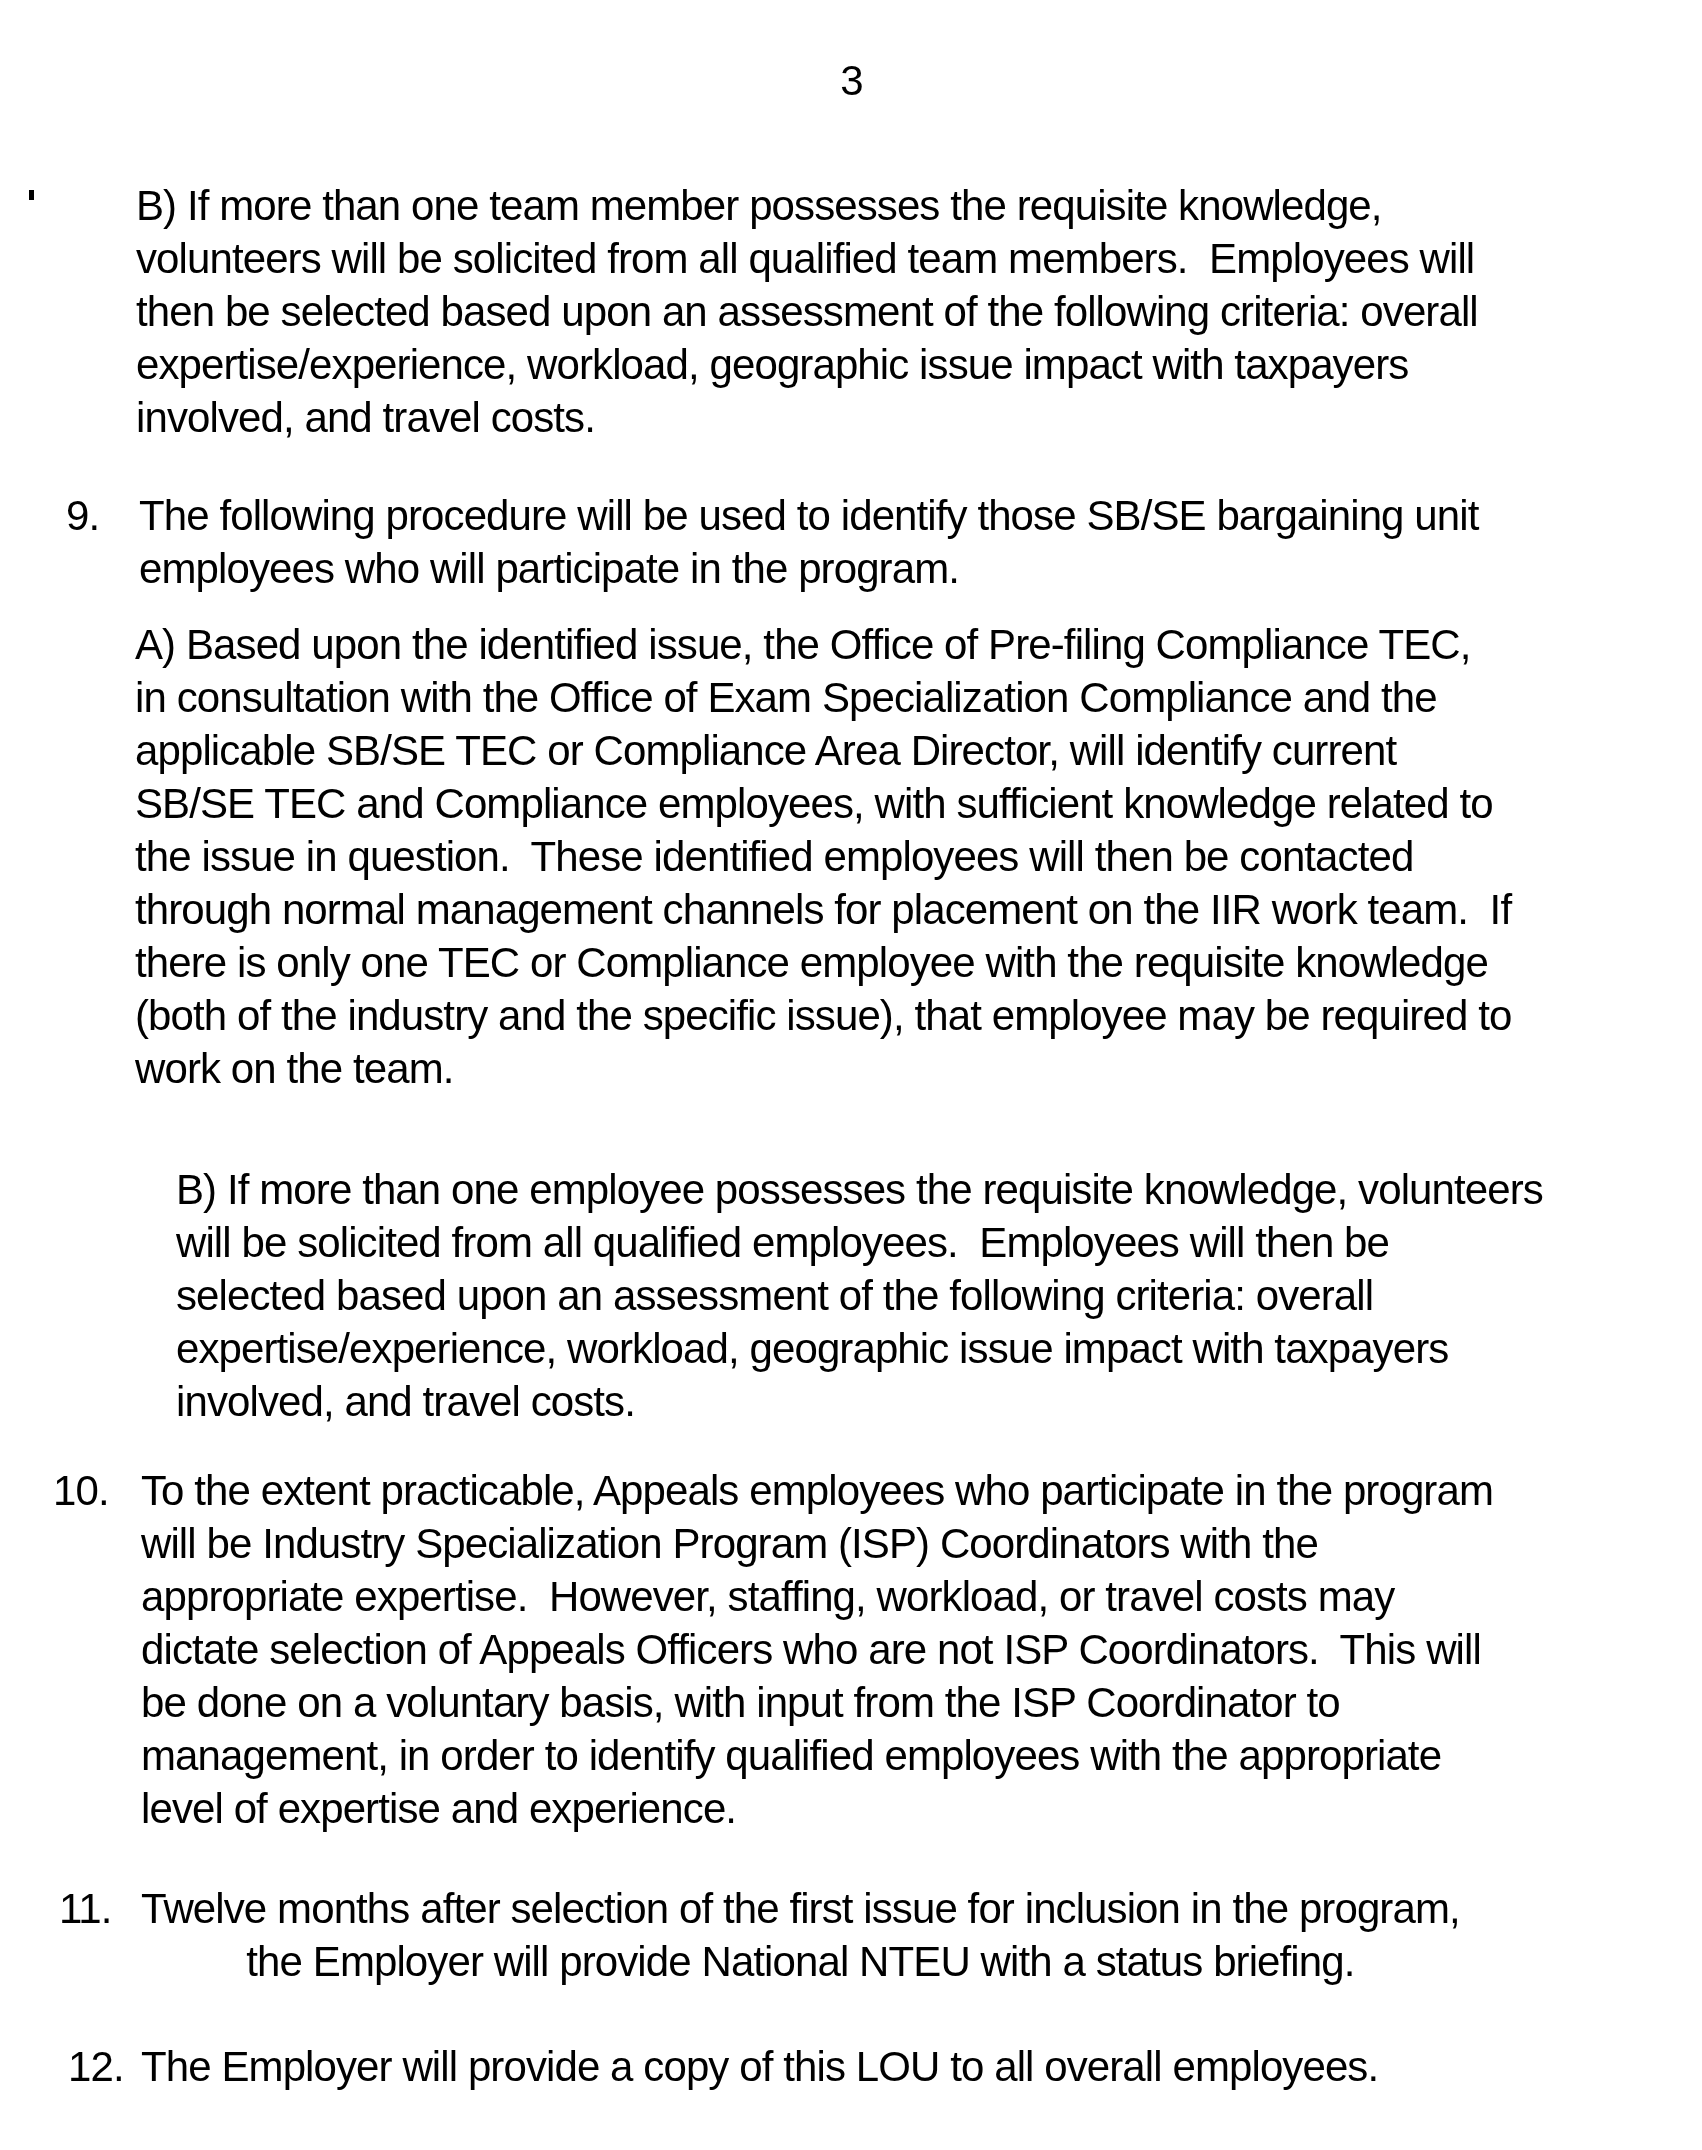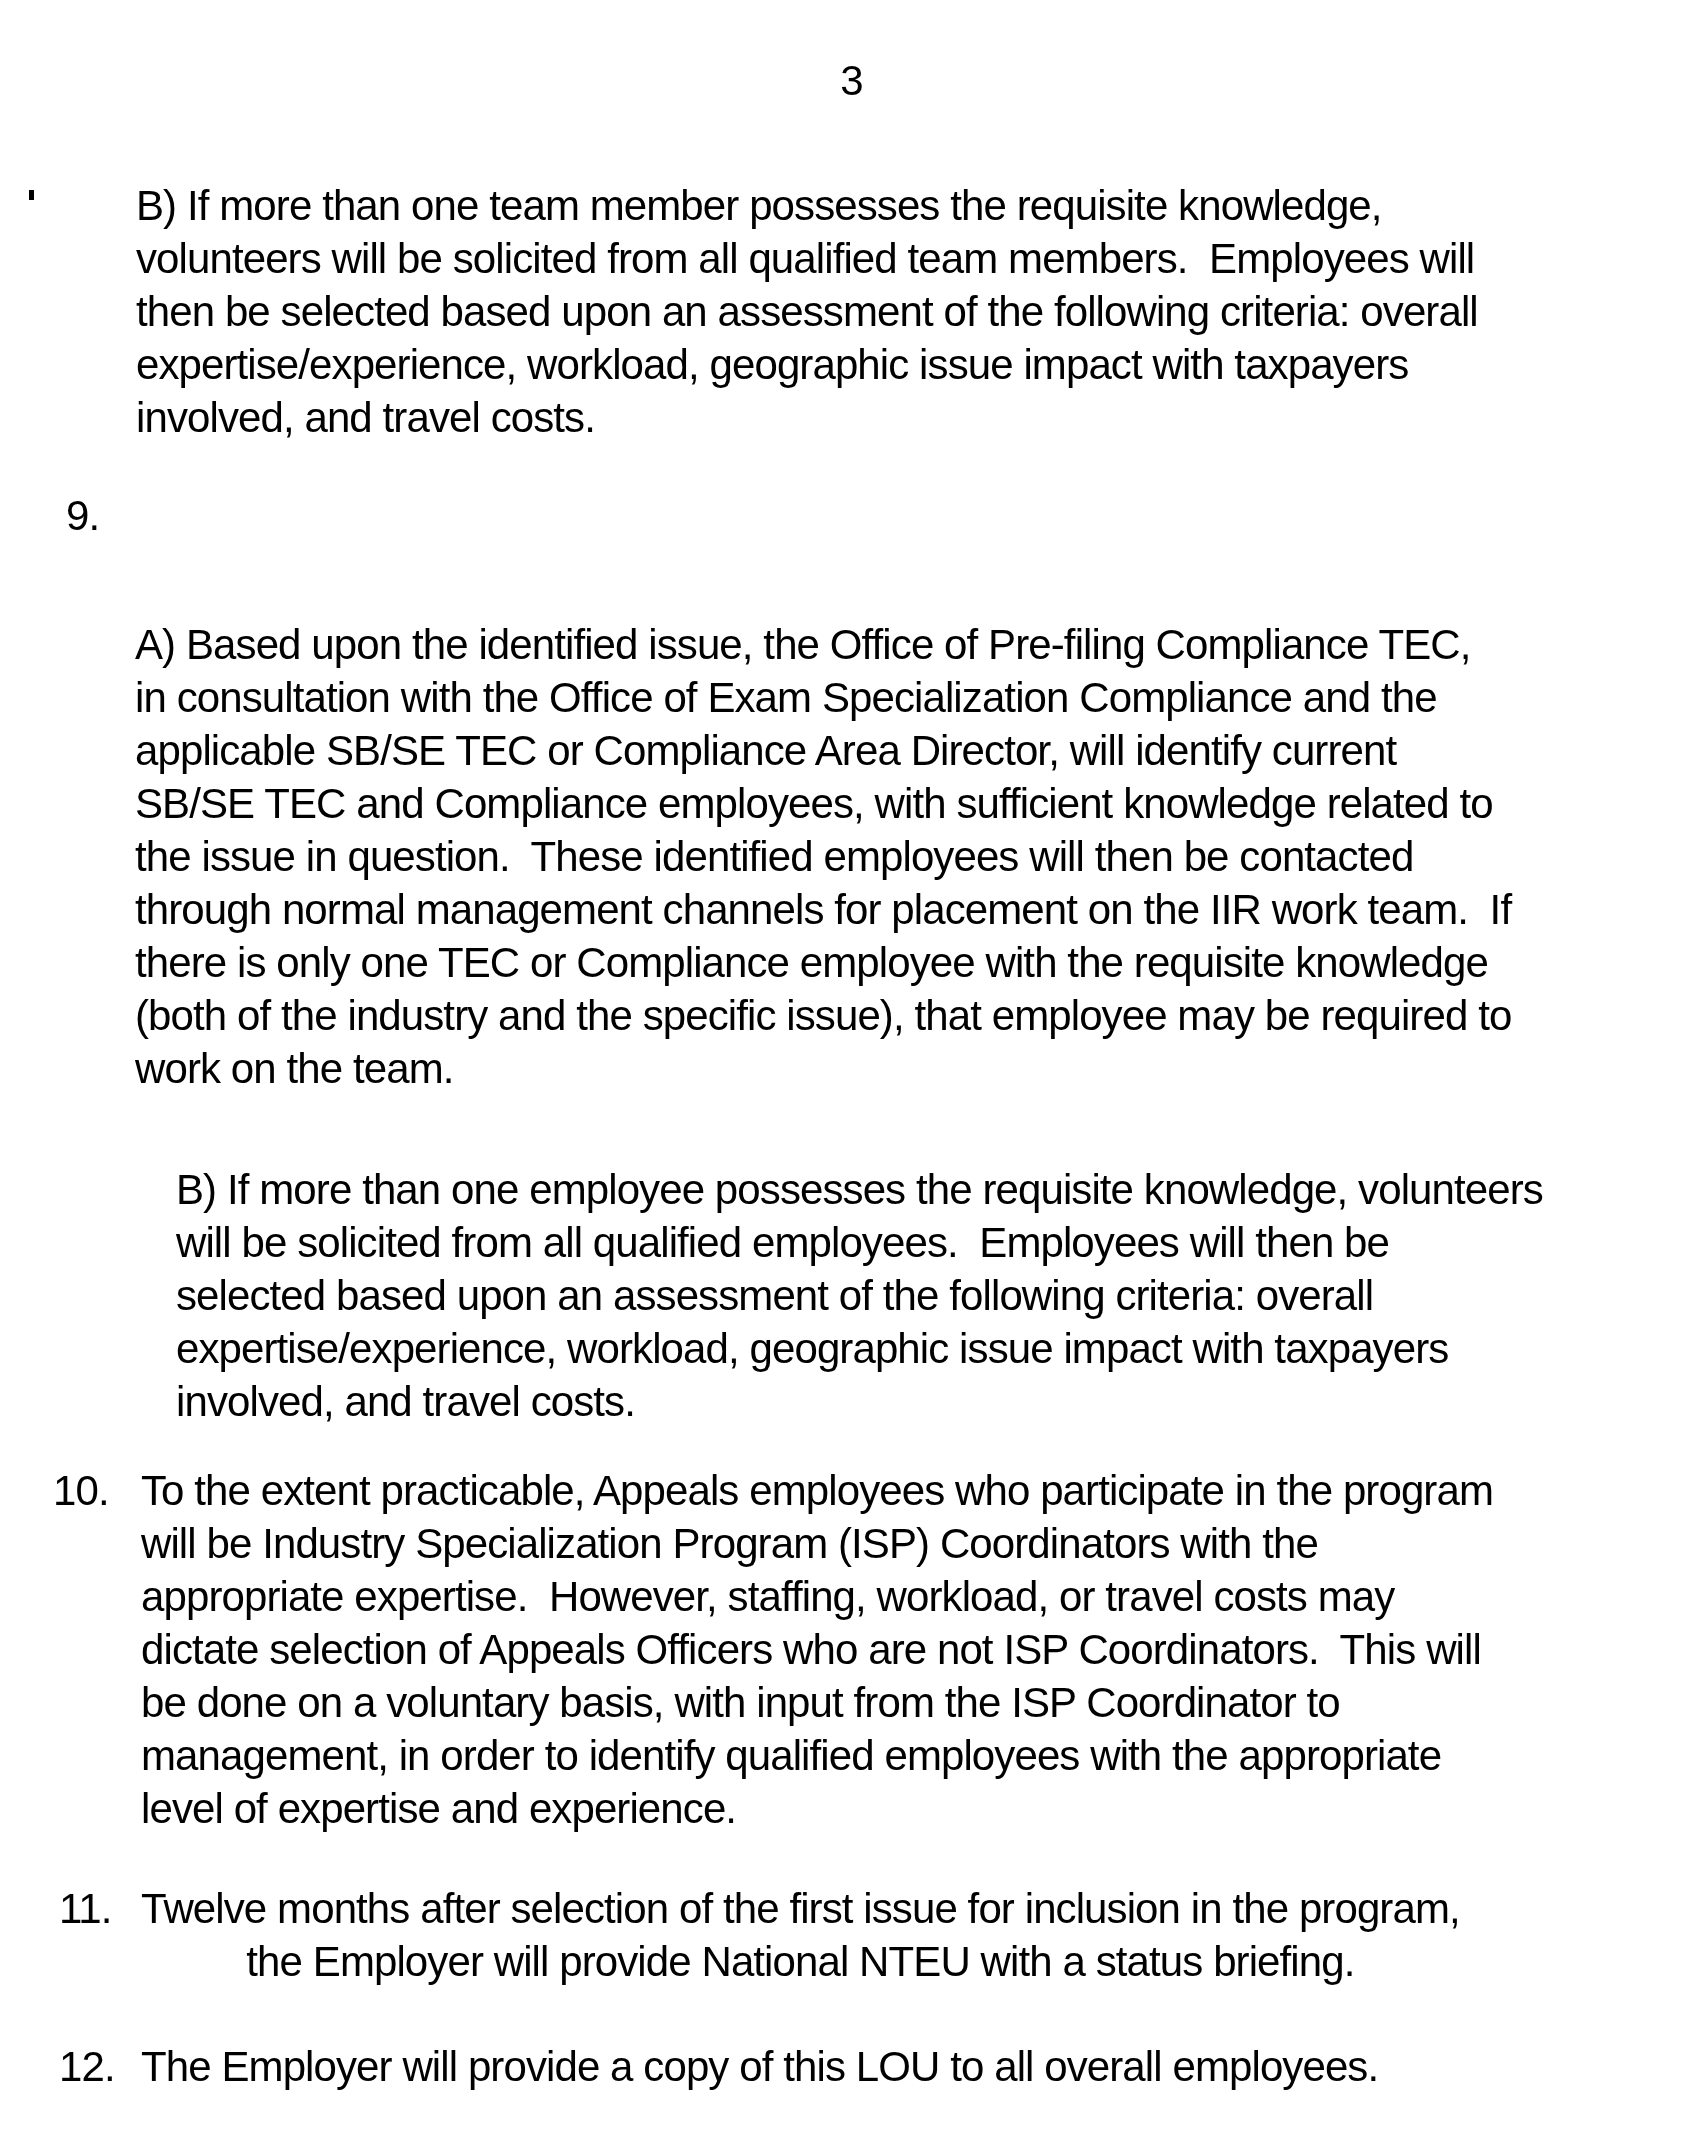--- a/index.html
+++ b/index.html
@@ -38,21 +38,21 @@
   
   .pos-orphan   { top: 179px;  left: 136px; }
   .pos-i9n      { top: 489px;  left: 66px; }
   .pos-i9t      { top: 489px;  left: 139px; }
   .pos-a        { top: 618px; left: 135px; }
   .pos-b        { top: 1163px; left: 134px; margin-left: 42px; }
   .pos-i10n     { top: 1464px; left: 53px;  }
   .pos-i10t     { top: 1464px; left: 141px; }
   .pos-i11n     { top: 1882px; left: 59px;  }
   .pos-i11t     { top: 1882px; left: 141px; text-align: center; }
-  .pos-i12n     { top: 2040px; left: 59px;  }
+  .pos-i12n     { top: 2040px; left: 68px;  }
   .pos-i12t     { top: 2040px; left: 141px; }
   .artifact-dot {
     position: absolute;
     top: 190px;
     left: 28.5px;
     width: 5px;
     height: 10px;
     background: #000;
   }
 </style>
@@ -65,20 +65,22 @@
 
   <div class="artifact-dot"></div>
 
   <div class="block pos-orphan">B) If more than one team member possesses the requisite knowledge,
 volunteers will be solicited from all qualified team members.  Employees will
 then be selected based upon an assessment of the following criteria: overall
 expertise/experience, workload, geographic issue impact with taxpayers
 involved, and travel costs.</div>
 
   <div class="item-num pos-i9n">9.</div>
+  <div class="block pos-i9t">The following procedure will be used to identify those SB/SE bargaining unit
+employees who will participate in the program.</div>
 
   <div class="block pos-a">A) Based upon the identified issue, the Office of Pre-filing Compliance TEC,
 in consultation with the Office of Exam Specialization Compliance and the
 applicable SB/SE TEC or Compliance Area Director, will identify current
 SB/SE TEC and Compliance employees, with sufficient knowledge related to
 the issue in question.  These identified employees will then be contacted
 through normal management channels for placement on the IIR work team.  If
 there is only one TEC or Compliance employee with the requisite knowledge
 (both of the industry and the specific issue), that employee may be required to
 work on the team.</div>

